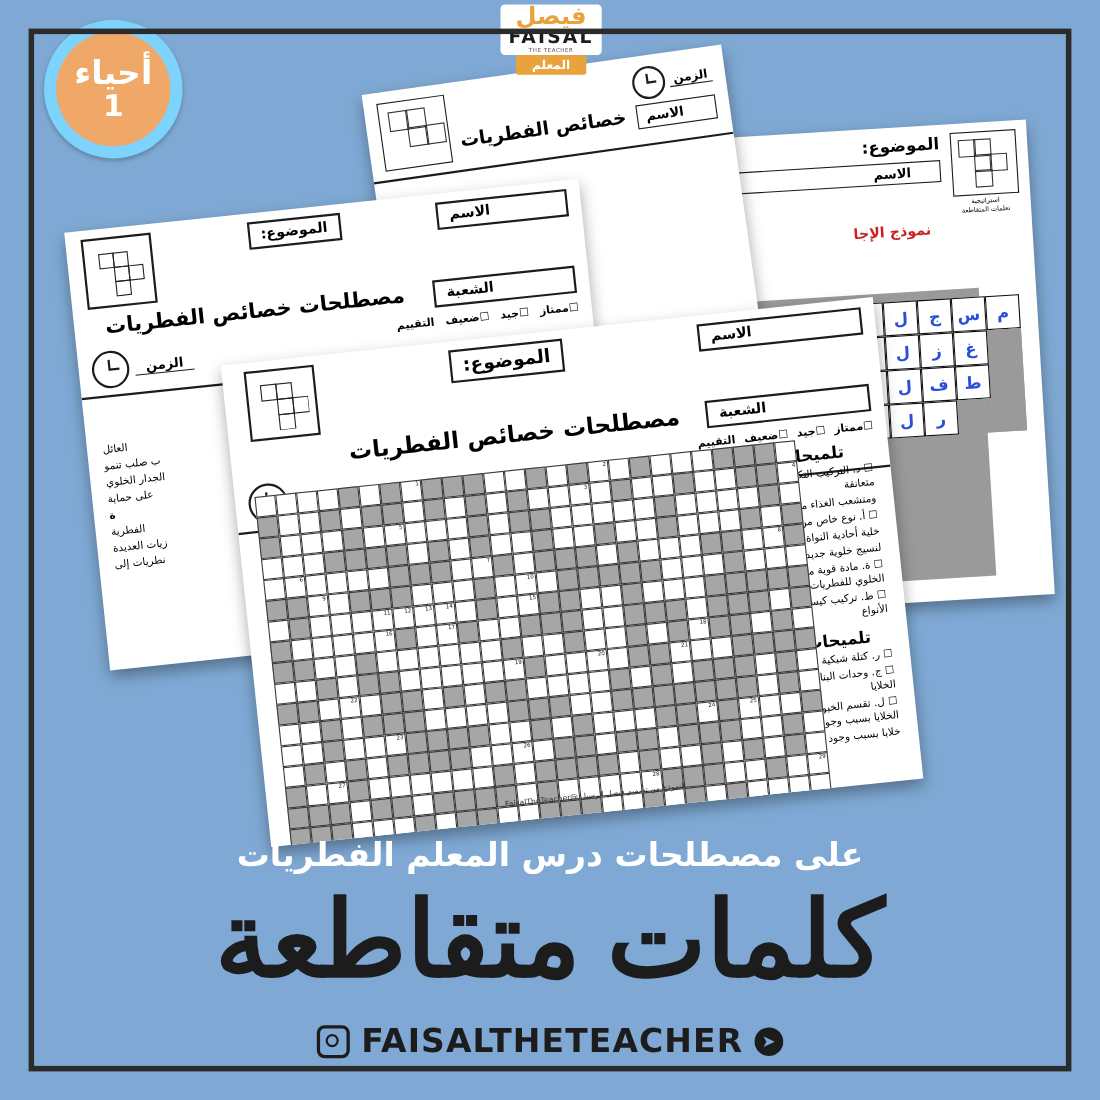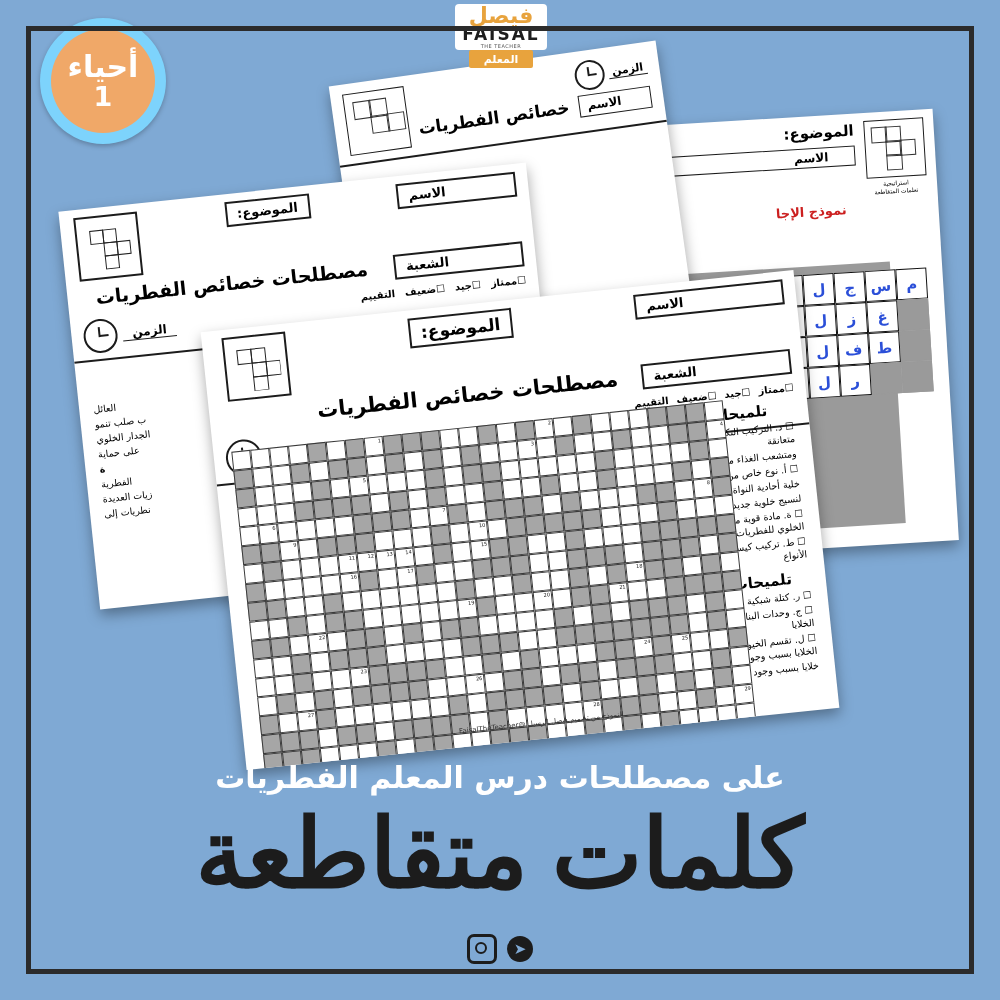--- a/index.html
+++ b/index.html
@@ -925,16 +925,17 @@
     <div class="b1">أحياء</div>
     <div class="b2">1</div>
   </div>
 </div>
 
 <div class="subtitle">على مصطلحات درس المعلم الفطريات</div>
 <div class="maintitle">كلمات متقاطعة</div>
 
 <div class="handle">
   <span class="ig"></span>
+  <span class="htext">FAISALTHETEACHER</span>
   <span class="tg">➤</span>
 </div>
 
 <div class="frame"></div>
 
 </body></html>

